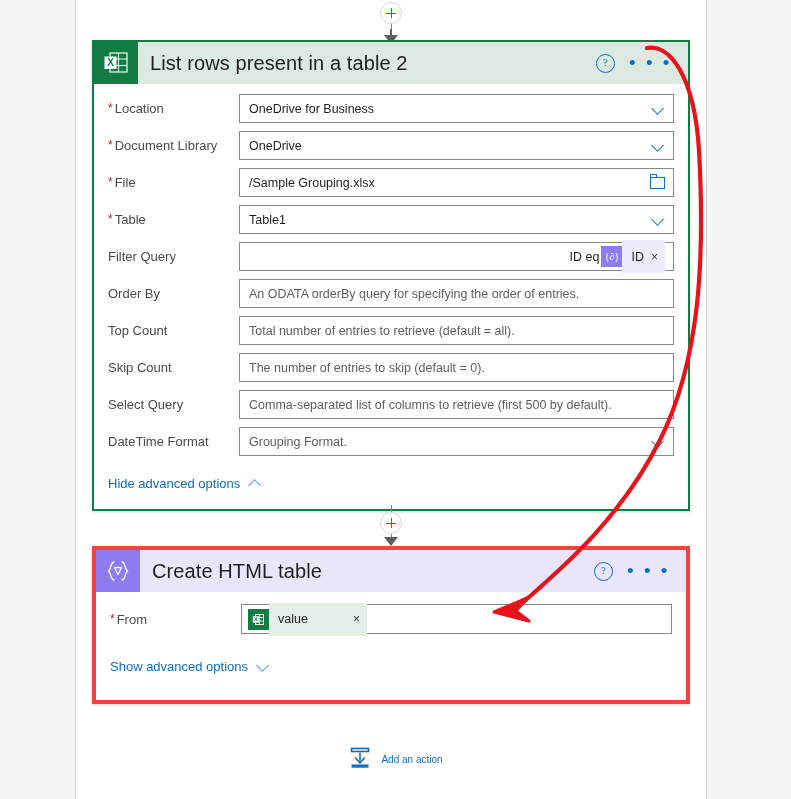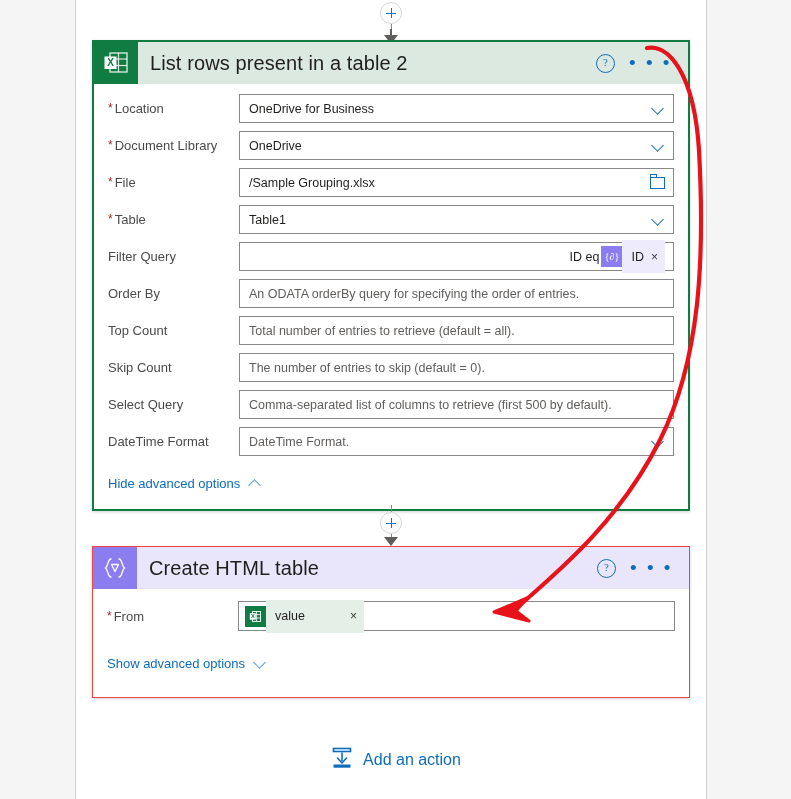--- a/index.html
+++ b/index.html
@@ -42,21 +42,21 @@
   }
   .arrowstem{width:1.5px;height:6px;background:#605e5c;margin:0 auto;}
 
   
   .card{
     position:absolute;left:92px;width:598px;
     background:#ffffff;box-sizing:border-box;
     box-shadow:0 1px 3px rgba(0,0,0,.18);
   }
   .card.excel{border:2px solid #107c41;}
-  .card.purple{border:1px solid #ef4444;}
+  .card.purple{border:4px solid #ef4444;}
   .card-header{
     display:flex;align-items:center;height:42px;position:relative;
   }
   .excel .card-header{background:#dbe9e0;}
   .purple .card-header{background:#e9e6fb;}
   .hdr-icon{
     width:44px;height:42px;flex:0 0 44px;
     display:flex;align-items:center;justify-content:center;
   }
   .excel .hdr-icon{background:#107c41;}
@@ -135,21 +135,21 @@
     border-right:1.6px solid #4f9ae0;border-bottom:1.6px solid #4f9ae0;
     transform:rotate(-135deg);
   }
   .advcaret.down:before{transform:rotate(45deg);top:1px;}
 
   
   .addaction{
     position:absolute;left:0;top:746px;width:791px;
     display:flex;align-items:center;justify-content:center;gap:9px;
   }
-  .addaction .txt{color:#0f6cbd;font-size:16px;}
+  .addaction .txt{color:#0f6cbd;font-size:10px;}
 
   svg.overlay{position:absolute;left:0;top:0;width:791px;height:799px;pointer-events:none;}
 </style>
 </head>
 <body>
 
 <div class="gutter-left"></div>
 <div class="gutter-right"></div>
 <div class="canvas"></div>
 
@@ -253,21 +253,21 @@
     <div class="frow">
       <div class="flabel"><span>Select Query</span></div>
       <div class="finput">
         <span class="ph grow">Comma-separated list of columns to retrieve (first 500 by default).</span>
       </div>
     </div>
 
     <div class="frow">
       <div class="flabel"><span>DateTime Format</span></div>
       <div class="finput">
-        <span class="ph grow">DateTime Format.</span>
+        <span class="ph grow">Grouping Format.</span>
         <span class="chev"></span>
       </div>
     </div>
 
     <div class="advrow" style="padding-top:12px;padding-bottom:18px;">
       <span class="advlink">Hide advanced options</span>
       <span class="advcaret"></span>
     </div>
   </div>
 </div>

